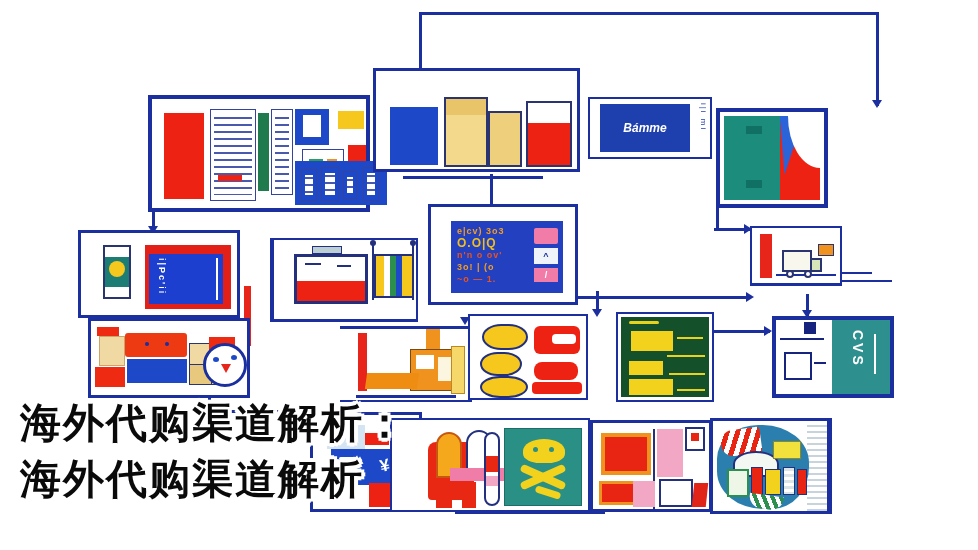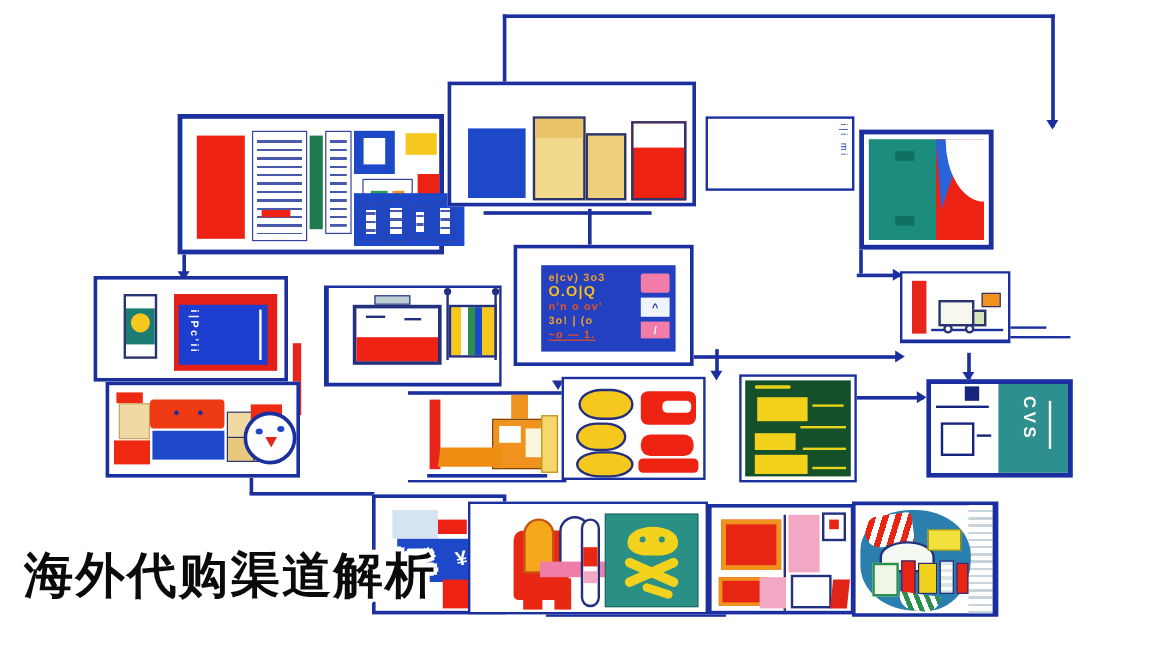--- a/index.html
+++ b/index.html
@@ -86,20 +86,23 @@
     <div class="s" style="left:68px;top:26px;width:44px;height:70px;background:#f3d98b;border:2px solid #2a3470;">
       <div class="s" style="left:0;top:0;width:100%;height:16px;background:#e9c468;"></div>
     </div>
     <div class="s" style="left:112px;top:40px;width:34px;height:56px;background:#eecf7c;border:2px solid #2a3470;"></div>
     <div class="s" style="left:150px;top:30px;width:46px;height:66px;border:2px solid #2a3470;background:#ee2212;">
       <div class="s" style="left:0;top:0;width:100%;height:20px;background:#ffffff;"></div>
     </div>
   </div>
 
   <div class="p" style="left:588px;top:97px;width:124px;height:62px;border-width:2px;">
+    <div class="s" style="left:10px;top:5px;width:90px;height:48px;background:#1e3fae;color:#fff;display:flex;align-items:center;justify-content:center;">
+      <span style="font-size:12px;font-weight:700;font-style:italic;">Bámme</span>
+    </div>
     <span class="s vtext" style="right:2px;top:4px;font-size:8px;color:#1e3fae;letter-spacing:2px;">i|i mi</span>
   </div>
 
   <div class="p" style="left:716px;top:108px;width:112px;height:100px;border-width:4px;padding:4px;">
     <div class="s" style="left:4px;top:4px;right:4px;bottom:4px;">
       <div class="s" style="left:58%;top:0;width:42%;height:100%;background:#ee2212;">
         <div class="s" style="left:0;top:0;width:60%;height:70%;background:#2a64d8;clip-path:polygon(0 0,100% 0,20% 100%);"></div>
         <div class="s" style="right:0;top:0;width:80%;height:62%;background:#fff;border-radius:0 0 0 100%;"></div>
       </div>
       <div class="s" style="left:0;top:0;width:58%;height:100%;background:#1c8c7d;">
@@ -120,21 +123,21 @@
     <div class="s" style="left:52px;top:42px;width:8px;height:8px;border:2px solid #2a3470;border-radius:50%;background:#fff;"></div>
   </div>
 
 
   <div class="p" style="left:428px;top:204px;width:150px;height:101px;">
     <div class="s" style="left:20px;top:14px;width:112px;height:72px;background:#2340c0;padding:4px 6px;">
       <div class="boardrow" style="color:#f59e1f;">e|cv) 3o3</div>
       <div class="boardrow" style="color:#f2bf1a;font-size:12px;">O.O|Q</div>
       <div class="boardrow" style="color:#e85420;">n'n o ov'</div>
       <div class="boardrow" style="color:#f59e1f;">3o! | (o</div>
-      <div class="boardrow" style="color:#e85420;text-decoration:underline;">~o — 1.</div>
+      <div class="boardrow" style="color:#e85420;">~o — 1.</div>
       <div class="s" style="right:5px;top:7px;width:24px;height:16px;background:#f27ca8;border-radius:2px;"></div>
       <div class="s" style="right:5px;top:27px;width:24px;height:16px;background:#eef4fa;color:#1b2f9e;text-align:center;font-size:9px;font-weight:700;line-height:16px;">
         <span>^</span>
       </div>
       <div class="s" style="right:5px;top:47px;width:24px;height:14px;background:#f27ca8;color:#fff;text-align:center;font-size:9px;font-weight:700;line-height:14px;">
         <span>/</span>
       </div>
     </div>
   </div>
 
@@ -295,15 +298,16 @@
       <div class="s" style="left:56px;top:16px;width:28px;height:18px;background:#f2e13c;border:1px solid #8a8a20;"></div>
       <div class="s" style="left:10px;top:44px;width:22px;height:28px;background:#eef6e8;border:2px solid #2d8f4e;"></div>
       <div class="s" style="left:34px;top:42px;width:12px;height:30px;background:#e82412;border:1px solid #22307e;"></div>
       <div class="s" style="left:48px;top:44px;width:16px;height:26px;background:#f2d21c;border:1px solid #22307e;"></div>
       <div class="s" style="left:66px;top:42px;width:12px;height:28px;background:repeating-linear-gradient(180deg,#dce4e8 0 3px,#fff 3px 6px);border:1px solid #22307e;"></div>
       <div class="s" style="left:80px;top:44px;width:10px;height:26px;background:#e82412;border:1px solid #22307e;"></div>
       <div class="s" style="left:32px;top:70px;width:34px;height:14px;background:repeating-linear-gradient(60deg,#2d8f4e 0 4px,#ffffff 4px 8px);border-radius:0 0 12px 12px;transform:rotate(8deg);"></div>
     </div>
   </div>
 
+  <div class="title-line" style="top:396px;">海外代购渠道解析：</div>
   <div class="title-line" style="top:452px;">海外代购渠道解析</div>
 
 </div>
 
 </body></html>

